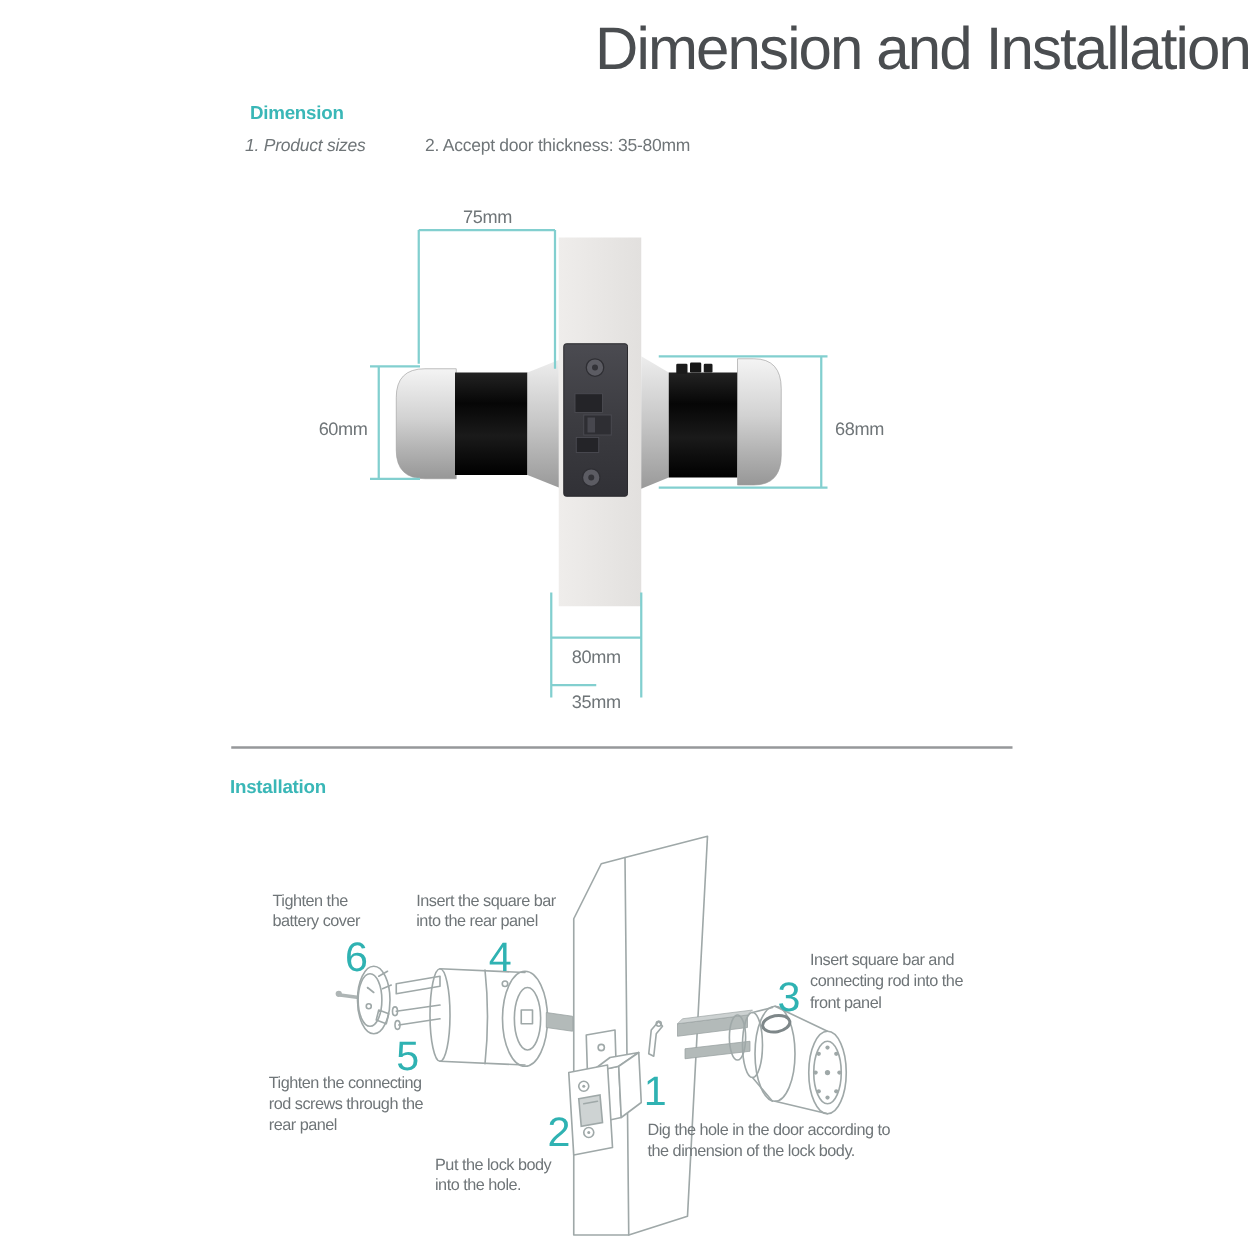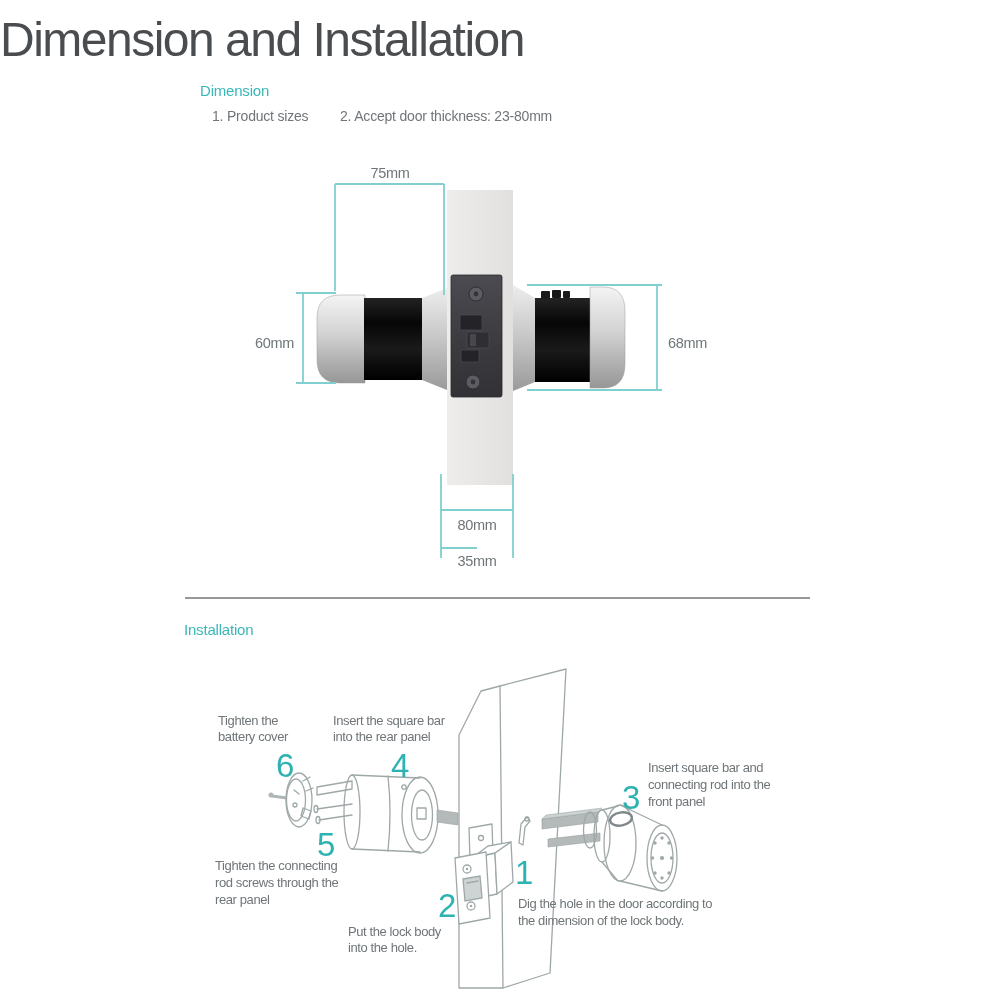--- a/index.html
+++ b/index.html
@@ -1,25 +1,25 @@
 <!DOCTYPE html>
 <html><head>
 <meta charset="utf-8">
 <style>
   html,body{margin:0;padding:0;background:#ffffff;}
   .page{
     position:relative;width:1000px;height:1000px;background:#ffffff;overflow:hidden;
     font-family:"Liberation Sans","DejaVu Sans",sans-serif;
   }
   .title{
-    position:absolute;left:0;top:12px;width:100%;text-align:left;
+    position:absolute;left:0;top:12px;width:100%;text-align:right;
     font-size:48px;font-weight:400;letter-spacing:-1.5px;color:#4a4d50;margin:0;
   }
   .sec-heading{
-    position:absolute;font-size:15px;font-weight:400;color:#3ab7b7;letter-spacing:-0.2px;
+    position:absolute;font-size:15px;font-weight:700;color:#3ab7b7;letter-spacing:-0.2px;
   }
   .note{
     position:absolute;font-size:14px;color:#6f7578;letter-spacing:-0.2px;
   }
   .divider{
     position:absolute;left:185px;top:597px;width:625px;height:2px;background:#96989a;
   }
   svg{position:absolute;left:0;display:block;}
   svg text{font-family:"Liberation Sans","DejaVu Sans",sans-serif;}
   .dim-label{font-size:14.5px;fill:#6f7578;letter-spacing:-0.3px;}
@@ -31,22 +31,22 @@
   .dimline{stroke:#82cfcf;stroke-width:1.8;fill:none;}
 </style>
 </head>
 <body>
 
 <div class="page">
 
   <h1 class="title">Dimension and Installation</h1>
 
   <div class="sec-heading" style="left:200px;top:82px;">Dimension</div>
-  <div class="note" style="left:212px;top:108px;">1. Product sizes</div>
-  <div class="note" style="left:340px;top:108px;">2. Accept door thickness: 23-80mm</div>
+  <div class="note" style="left:196px;top:108px;font-style:italic;">1. Product sizes</div>
+  <div class="note" style="left:340px;top:108px;">2. Accept door thickness: 35-80mm</div>
 
   <svg style="top:140px;" width="1000" height="460" viewBox="0 140 1000 460">
     <defs>
       <linearGradient id="silverV" x1="0" y1="0" x2="0" y2="1">
         <stop offset="0" stop-color="#f4f4f4"></stop>
           <stop offset="0.45" stop-color="#d2d2d2"></stop>
         <stop offset="0.72" stop-color="#b4b4b4"></stop>
           <stop offset="1" stop-color="#979797"></stop>
       </linearGradient>
       <linearGradient id="collarV" x1="0" y1="0" x2="0" y2="1">

